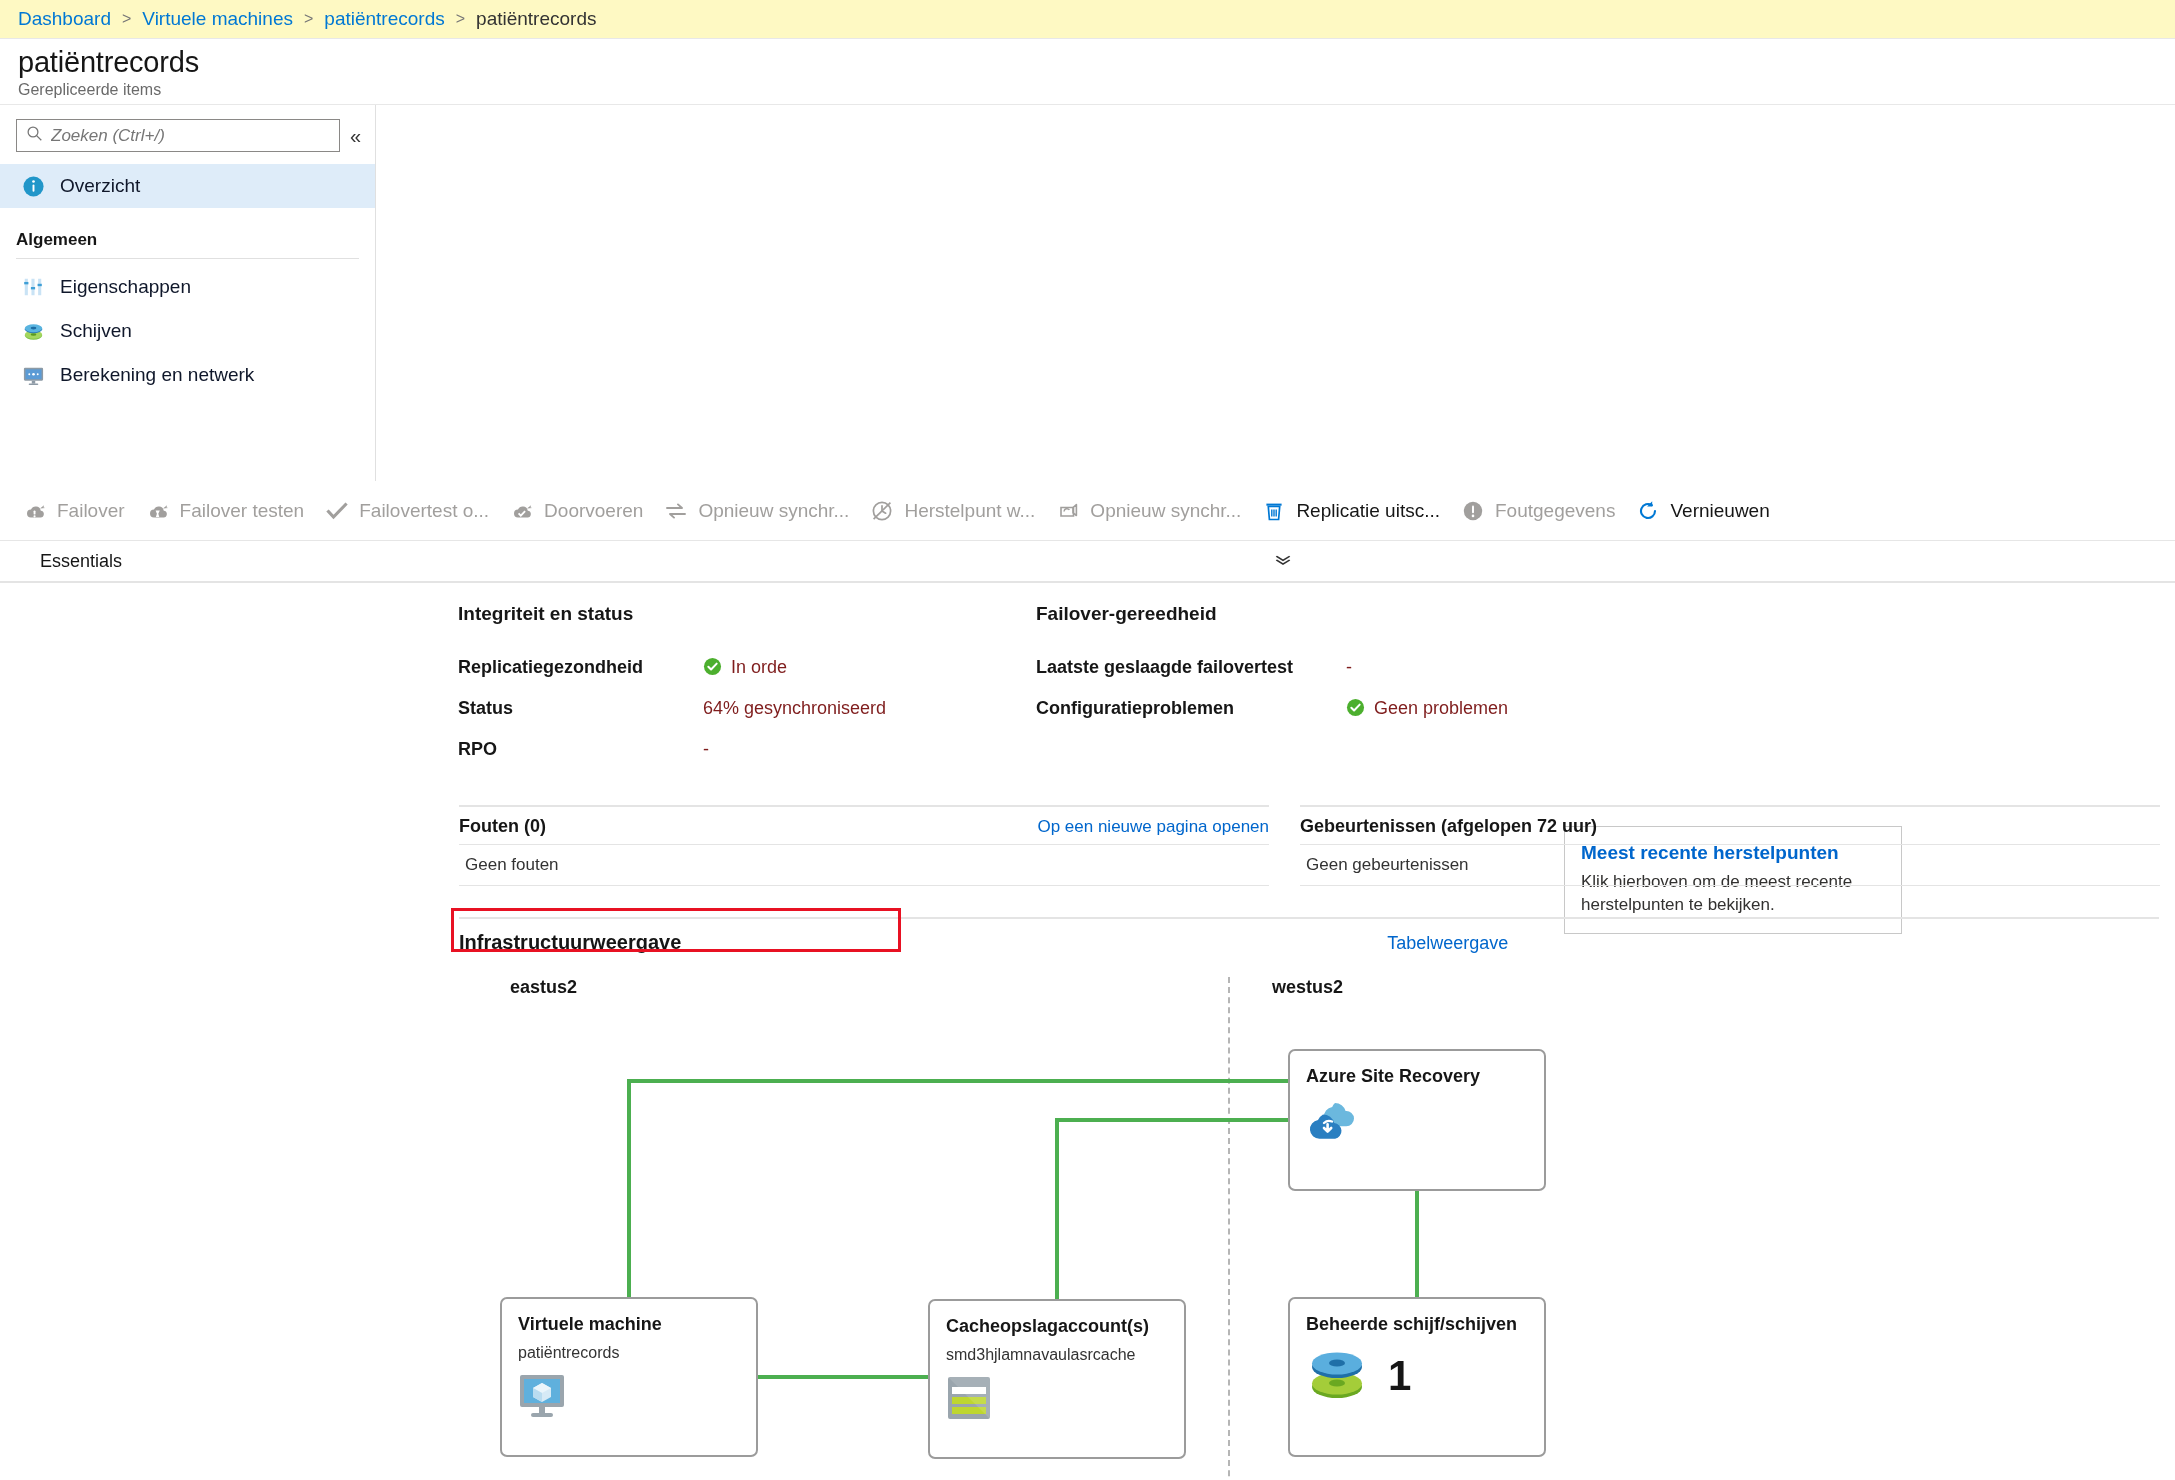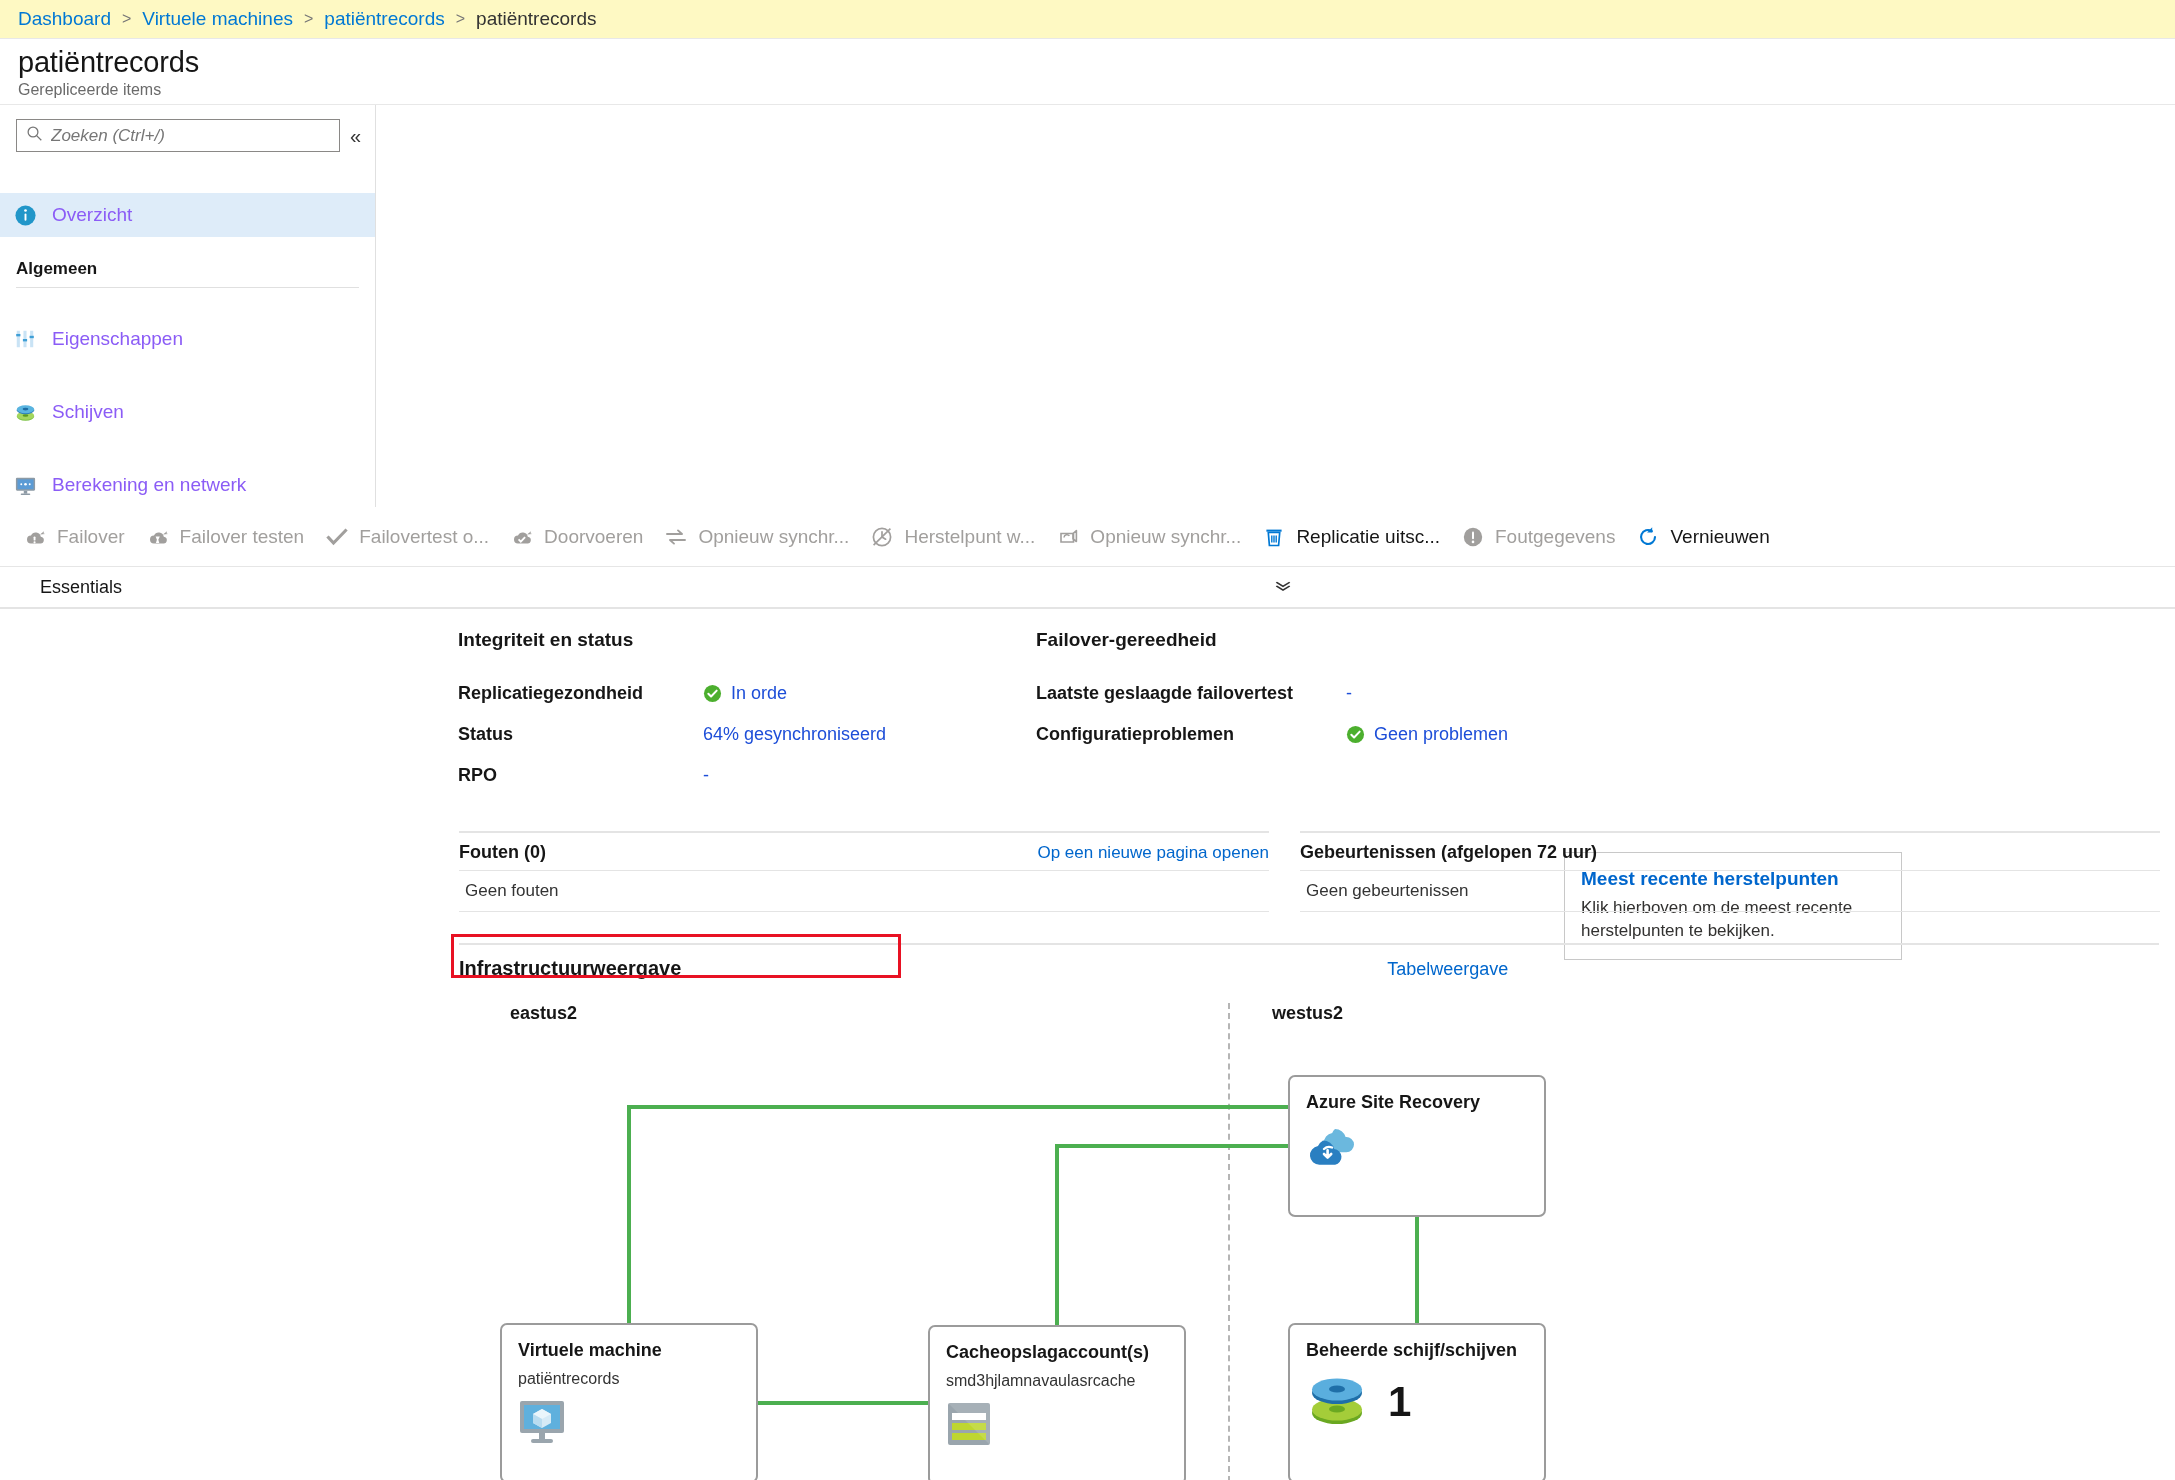--- a/index.html
+++ b/index.html
@@ -99,25 +99,24 @@
     font-size: 20px;
     cursor: pointer;
     line-height: 1;
     user-select: none;
   }
 
   .nav-item {
     display: flex;
     align-items: center;
     height: 44px;
-    padding-left: 12px;
+    padding-left: 20px;
     font-size: 19px;
-    color: #8b5cf6;
+    color: #0f172a;
     cursor: pointer;
-    margin-top: 29px;
   }
   .nav-item.selected { background: #deecf9; }
   .nav-icon {
     width: 26px; height: 26px;
     flex: 0 0 26px;
     margin-right: 14px;
     display: flex; align-items: center; justify-content: center;
   }
   .nav-group-title {
     font-size: 17px;
@@ -199,21 +198,21 @@
     font-weight: bold;
     color: #161616;
   }
   .kv-row {
     display: flex;
     align-items: center;
     height: 41px;
     font-size: 18px;
   }
   .kv-key { font-weight: bold; color: #161616; }
-  .kv-val { color: #1d4ed8; display: flex; align-items: center; }
+  .kv-val { color: #7f1d1d; display: flex; }
   .ok-dot {
     width: 19px; height: 19px;
     margin-right: 9px;
     flex: 0 0 19px;
     display: inline-flex;
   }
 
   #col-health { position: absolute; left: 458px; top: 20px; width: 500px; }
   #col-failover { position: absolute; left: 1036px; top: 20px; width: 520px; }
   #col-health .kv-key { width: 245px; flex: 0 0 245px; }

